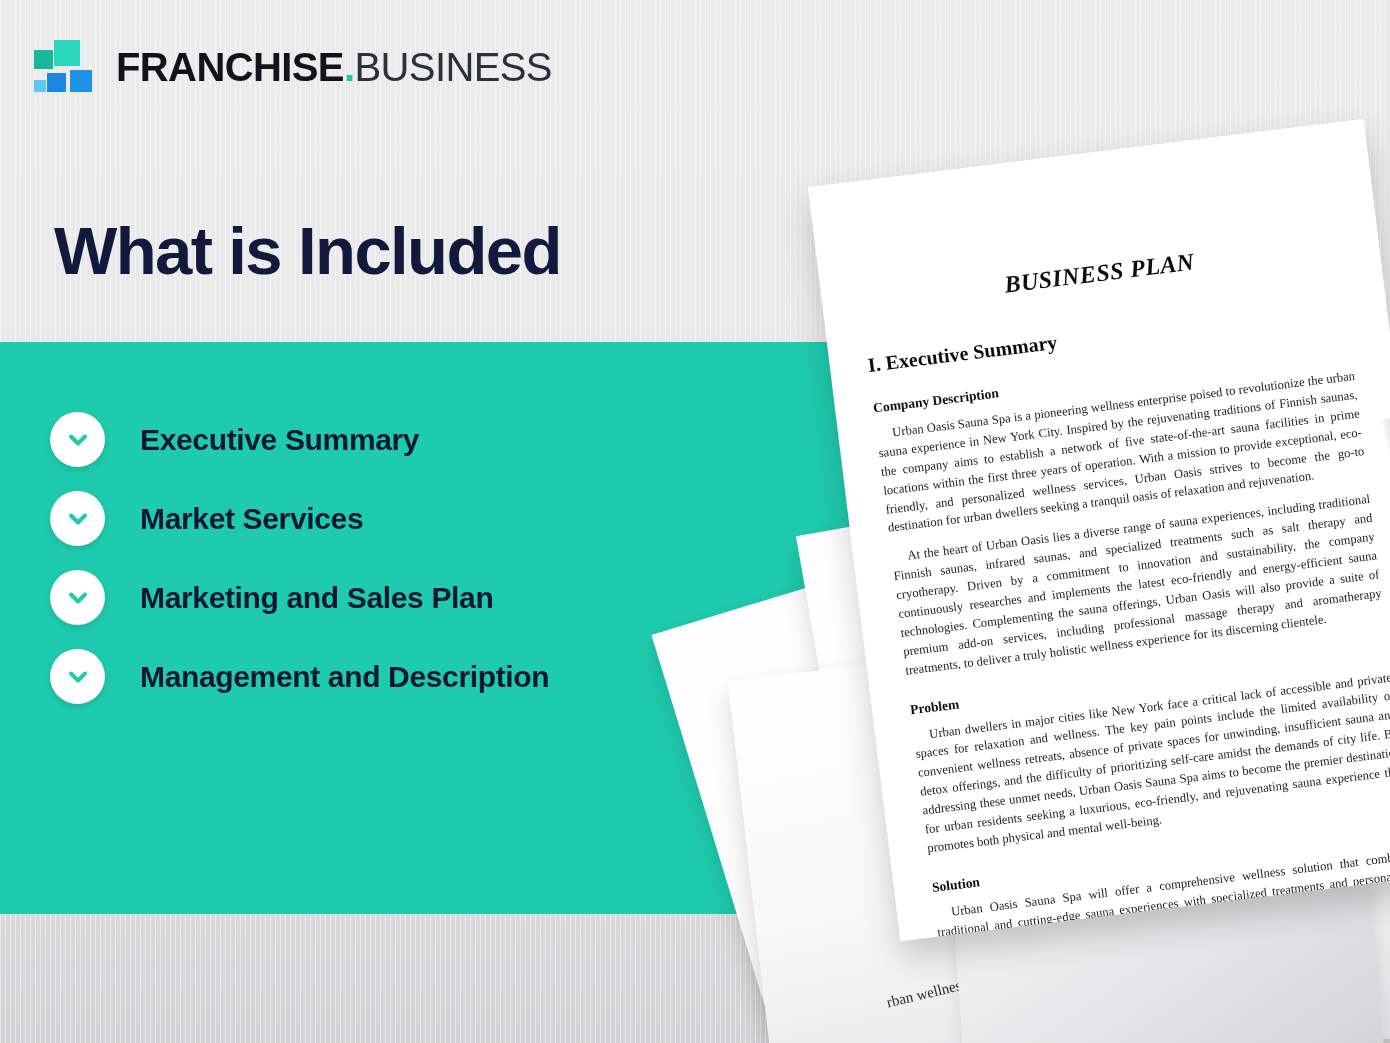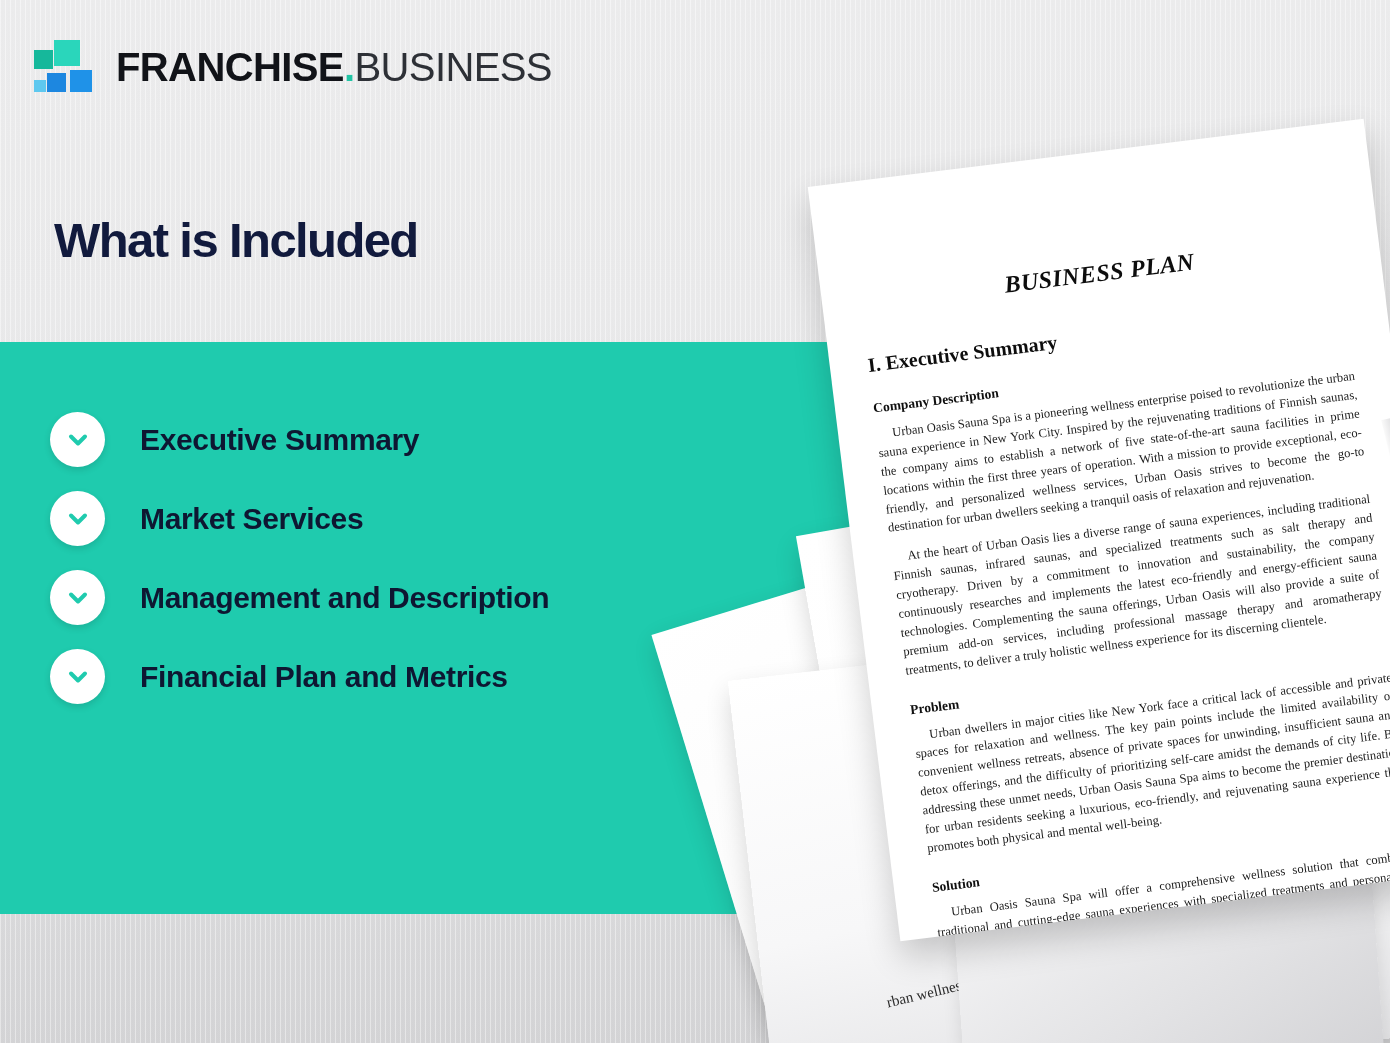--- a/index.html
+++ b/index.html
@@ -48,21 +48,21 @@
     line-height:1; white-space:nowrap;
     display:flex; align-items:baseline;
   }
   .lw-bold  { font-weight:700; color:#111318; }
   .lw-dot   { font-weight:700; color:#21c4a4; }
   .lw-light { font-weight:400; color:#2d3036; }
 
   
   .headline {
     position:absolute; left:54px; top:215px;
-    font-size:49px; font-weight:700; letter-spacing:-1.6px;
+    font-size:67px; font-weight:700; letter-spacing:-1.6px;
     color:#111a3d; line-height:1.06; white-space:nowrap;
   }
 
   
   .teal-band {
     position:absolute; left:0; top:342px;
     width:855px; height:572px;
     background:#1fcbae;
   }
   .teal-band::after {
@@ -239,38 +239,38 @@
 
     <div class="feature-row">
       <span class="chev-circle">
         <svg width="30" height="30" viewBox="0 0 30 30">
             <path d="M8 11.5 L15 18.5 L22 11.5" fill="none" stroke="#1fcbae" stroke-width="4" stroke-linecap="round" stroke-linejoin="round"></path>
           </svg>
       </span>
       <span class="feature-label">Market Services</span>
     </div>
 
+    <div class="feature-row">
+      <span class="chev-circle">
+        <svg width="30" height="30" viewBox="0 0 30 30">
+            <path d="M8 11.5 L15 18.5 L22 11.5" fill="none" stroke="#1fcbae" stroke-width="4" stroke-linecap="round" stroke-linejoin="round"></path>
+          </svg>
+      </span>
+      <span class="feature-label">Marketing and Sales Plan</span>
+    </div>
 
     <div class="feature-row">
       <span class="chev-circle">
         <svg width="30" height="30" viewBox="0 0 30 30">
             <path d="M8 11.5 L15 18.5 L22 11.5" fill="none" stroke="#1fcbae" stroke-width="4" stroke-linecap="round" stroke-linejoin="round"></path>
           </svg>
       </span>
       <span class="feature-label">Management and Description</span>
     </div>
 
-    <div class="feature-row">
-      <span class="chev-circle">
-        <svg width="30" height="30" viewBox="0 0 30 30">
-            <path d="M8 11.5 L15 18.5 L22 11.5" fill="none" stroke="#1fcbae" stroke-width="4" stroke-linecap="round" stroke-linejoin="round"></path>
-          </svg>
-      </span>
-      <span class="feature-label">Financial Plan and Metrics</span>
-    </div>
 
   </div>
 
   <div class="doc-stack">
 
     <div class="sheet sheet-back2"></div>
     <div class="sheet sheet-back1"></div>
     <div class="sheet sheet-under"></div>
 
     <div class="sheet sheet-mid">

